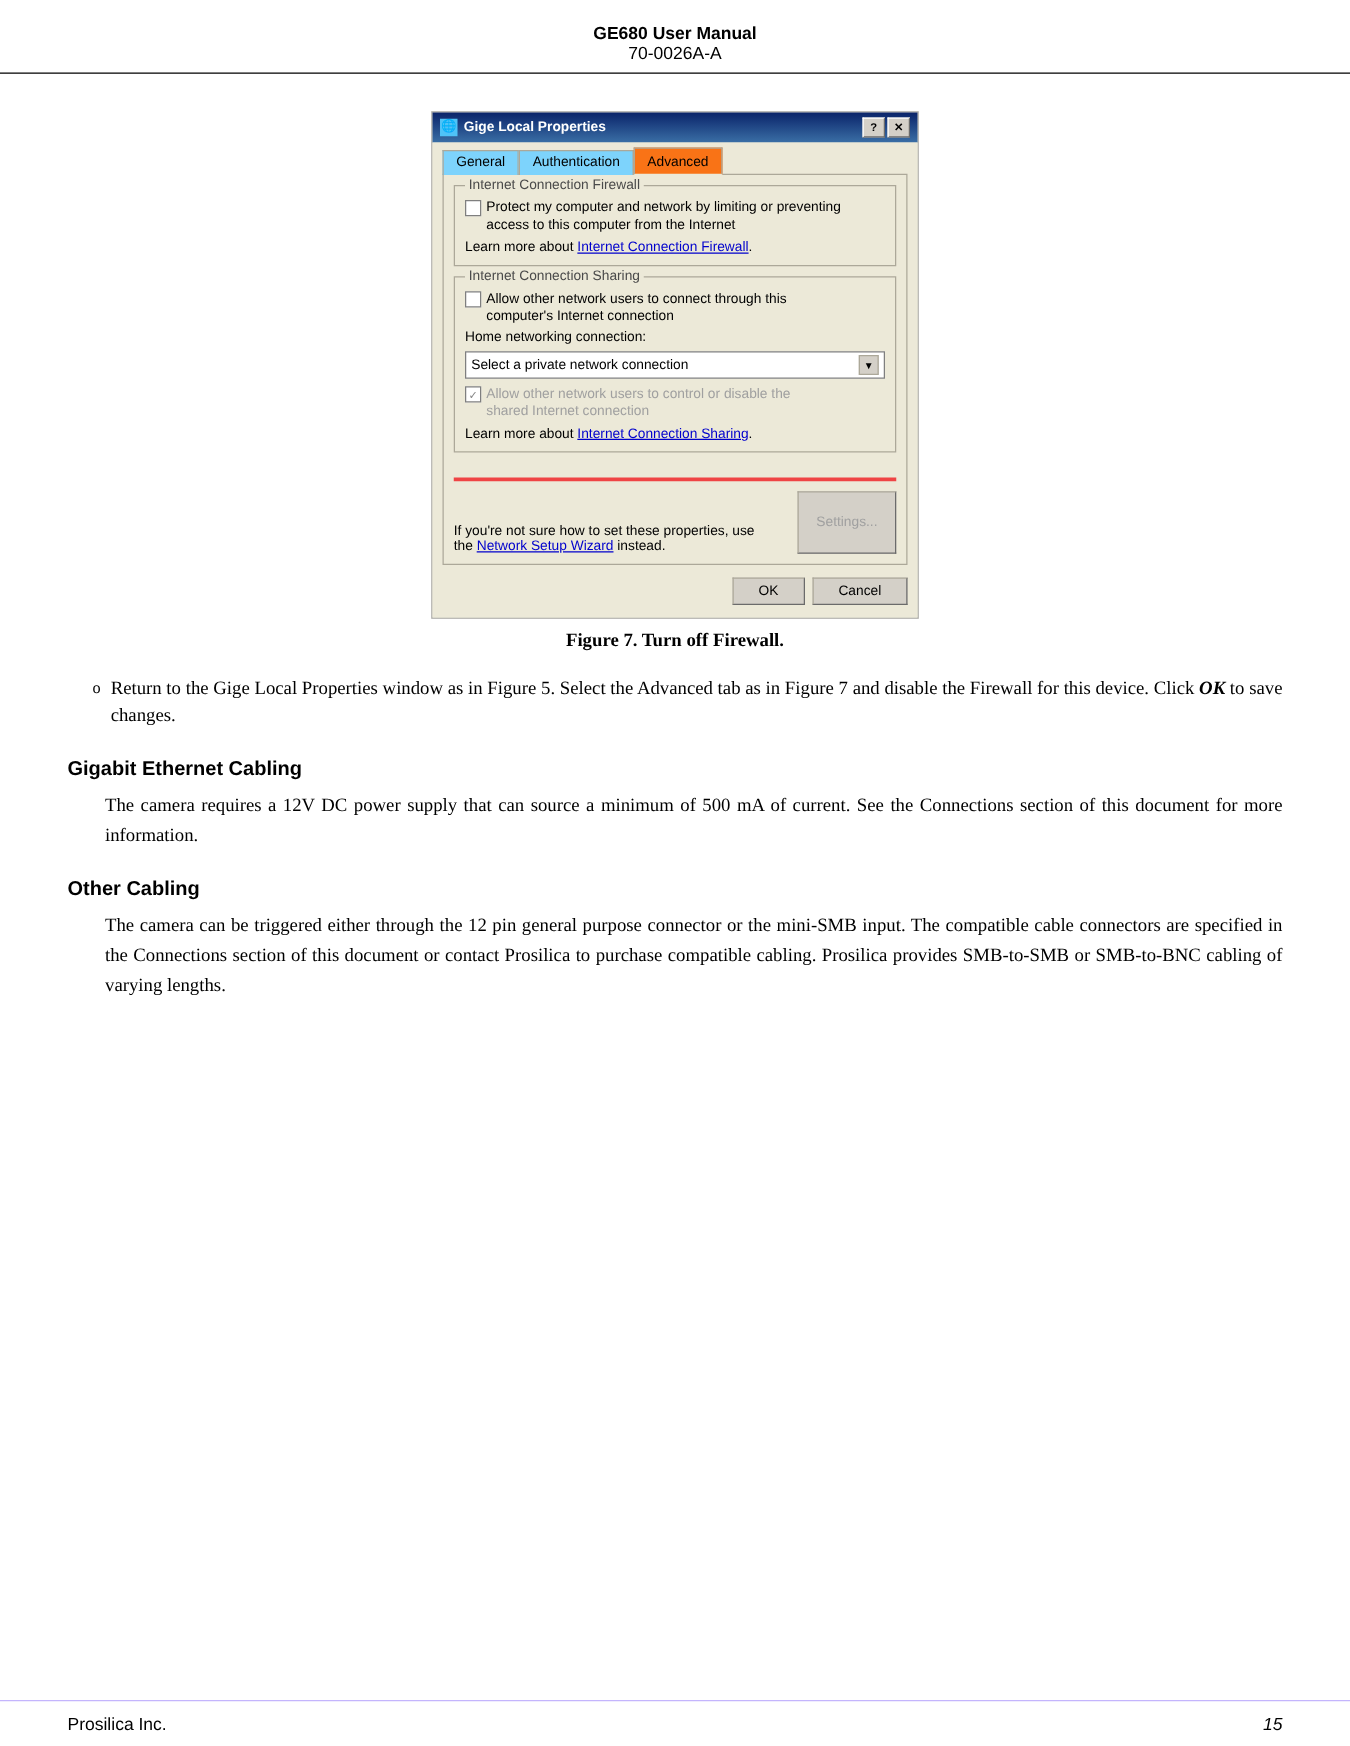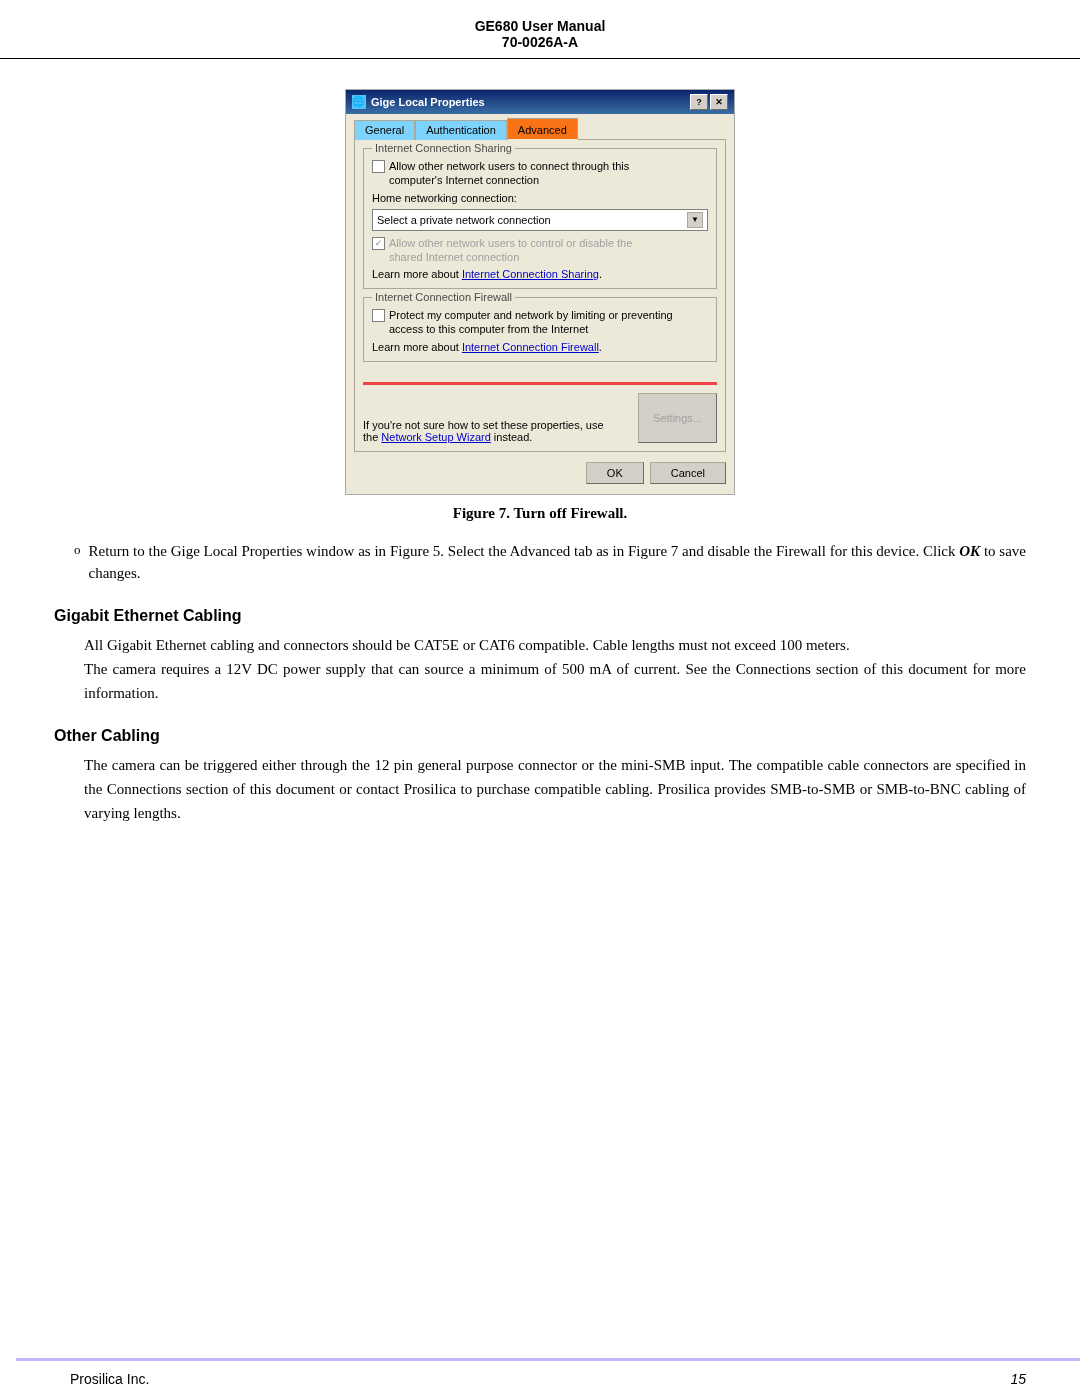--- a/index.html
+++ b/index.html
@@ -25,21 +25,20 @@
 
     .page-header-left {
       font-family: Arial, sans-serif;
       font-size: 14px;
       font-weight: bold;
     }
 
     .page-header-right {
       font-family: Arial, sans-serif;
       font-size: 14px;
-      font-weight: bold;
     }
 
     .page-content {
       padding: 20px 54px 40px 54px;
     }
 
     
     .figure-container {
       display: flex;
       flex-direction: column;
@@ -317,27 +316,27 @@
     .section-body {
       font-size: 15px;
       line-height: 1.6;
       text-align: justify;
       margin-left: 30px;
     }
 
     .page-footer {
       position: absolute;
       bottom: 0;
-      left: 16px;
+      left: 0;
       right: 0;
       display: flex;
       justify-content: space-between;
       align-items: center;
       padding: 10px 54px;
-      border-top: 3px solid #c4b5fd;
+      border-top: 1px solid #c4b5fd;
       text-align: center;
     }
 
     .page-footer-left {
       font-family: Arial, sans-serif;
       font-size: 14px;
     }
 
     .page-footer-right {
       font-family: Arial, sans-serif;
@@ -373,20 +372,33 @@
 
         <div class="tab-bar">
           <div class="tab">General</div>
           <div class="tab">Authentication</div>
           <div class="tab active">Advanced</div>
         </div>
 
         <div class="tab-content-area">
 
           <div class="group-box">
+            <span class="group-box-label">Internet Connection Firewall</span>
+            <div class="group-content">
+              <div class="checkbox-row">
+                <div class="checkbox-box"></div>
+                <span class="checkbox-text">Protect my computer and network by limiting or preventing<br>access to this computer from the Internet</span>
+              </div>
+              <div class="learn-more">
+                <span>Learn more about </span><span class="link-text">Internet Connection Firewall</span><span>.</span>
+              </div>
+            </div>
+          </div>
+
+          <div class="group-box">
             <span class="group-box-label">Internet Connection Sharing</span>
             <div class="group-content">
               <div class="checkbox-row">
                 <div class="checkbox-box"></div>
                 <span class="checkbox-text">Allow other network users to connect through this<br>computer's Internet connection</span>
               </div>
               <div class="label-row">
                 <span>Home networking connection:</span>
               </div>
               <div class="dropdown-row">
@@ -396,33 +408,20 @@
                 </div>
               </div>
               <div class="checkbox-row grayed">
                 <div class="checkbox-box">
                   <span style="color:#888;font-size:9px;">✓</span>
                 </div>
                 <span class="checkbox-text grayed">Allow other network users to control or disable the<br>shared Internet connection</span>
               </div>
               <div class="learn-more">
                 <span>Learn more about </span><span class="link-text">Internet Connection Sharing</span><span>.</span>
-              </div>
-            </div>
-          </div>
-
-          <div class="group-box">
-            <span class="group-box-label">Internet Connection Firewall</span>
-            <div class="group-content">
-              <div class="checkbox-row">
-                <div class="checkbox-box"></div>
-                <span class="checkbox-text">Protect my computer and network by limiting or preventing<br>access to this computer from the Internet</span>
-              </div>
-              <div class="learn-more">
-                <span>Learn more about </span><span class="link-text">Internet Connection Firewall</span><span>.</span>
               </div>
             </div>
           </div>
 
           <div class="bottom-section">
             <div class="bottom-text">
               If you're not sure how to set these properties, use<br>
               the <span class="link-text">Network Setup Wizard</span> instead.
             </div>
             <button class="settings-btn">Settings...</button>
@@ -445,21 +444,20 @@
   <div class="bullet-section">
     <div class="bullet-item">
       <span class="bullet-circle">o</span>
       <span class="bullet-text">
         Return to the Gige Local Properties window as in Figure 5.  Select the Advanced tab as in Figure 7 and disable the Firewall for this device.  Click <strong><em>OK</em></strong> to save changes.
       </span>
     </div>
   </div>
 
   <div class="section-heading">Gigabit Ethernet Cabling</div>
-  <p class="section-body">All Gigabit Ethernet cabling and connectors should be CAT5E or CAT6 compatible.  Cable lengths must not exceed 100 meters.</p>
 
   <p class="section-body">The camera requires a 12V DC power supply that can source a minimum of 500 mA of current.  See the Connections section of this document for more information.</p>
 
   <div class="section-heading">Other Cabling</div>
   <p class="section-body">The camera can be triggered either through the 12 pin general purpose connector or the mini-SMB input.  The compatible cable connectors are specified in the Connections section of this document or contact Prosilica to purchase compatible cabling.  Prosilica provides SMB-to-SMB or SMB-to-BNC cabling of varying lengths.</p>
 
 </div>
 
 <div class="page-footer">
   <span class="page-footer-left">Prosilica Inc.</span>

